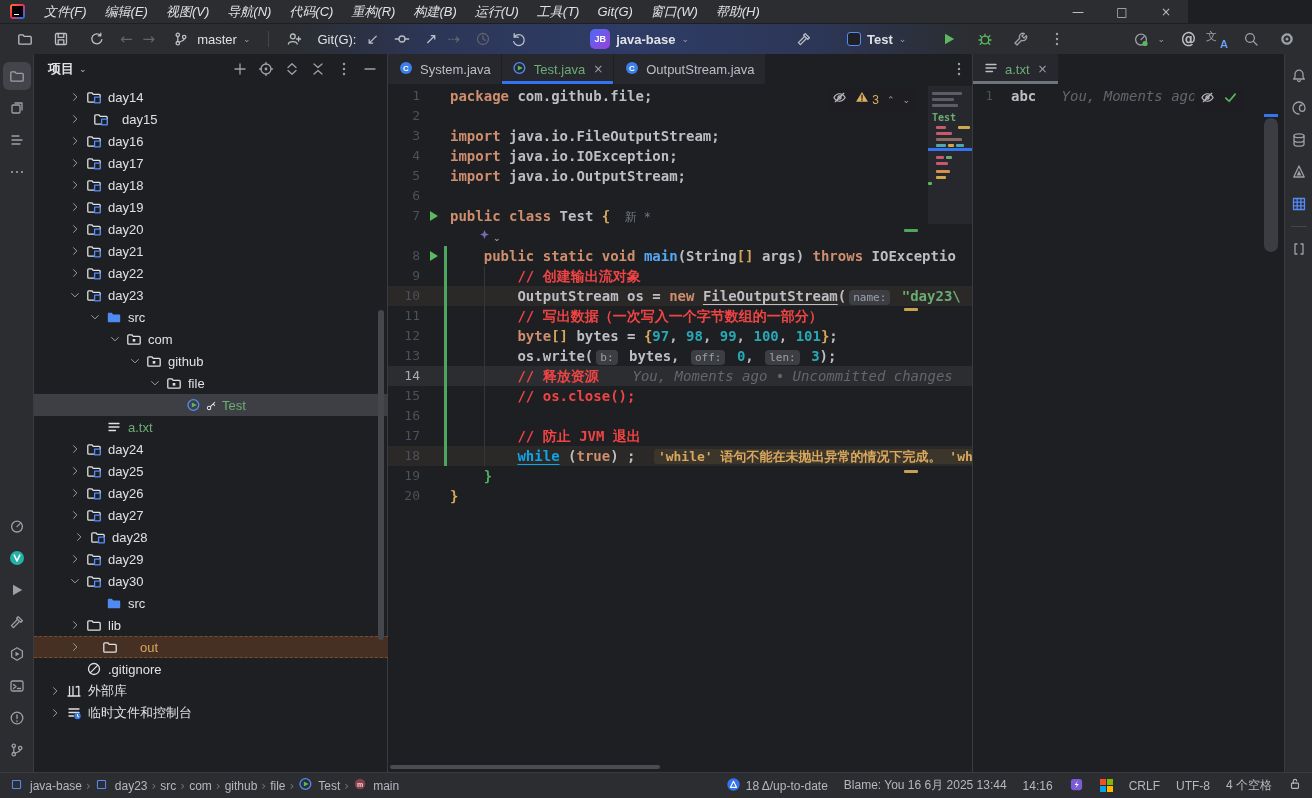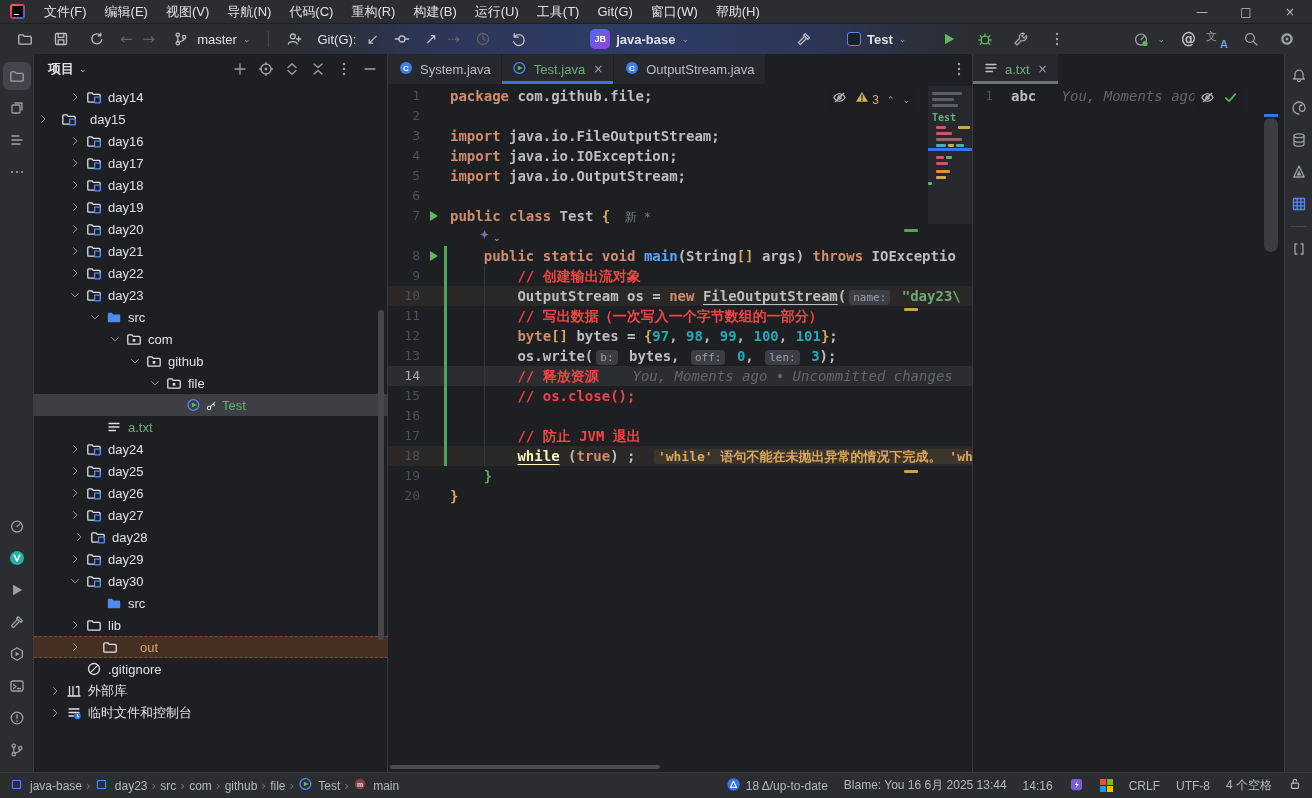--- a/index.html
+++ b/index.html
@@ -6,22 +6,22 @@
   *{box-sizing:border-box;}
   #app{position:relative;width:1312px;height:798px;background:#1e1f22;overflow:hidden;
        font-family:"Liberation Sans",sans-serif;color:#dfe1e5;font-size:13px;-webkit-font-smoothing:antialiased;}
   .icn{display:inline-flex;align-items:center;justify-content:center;width:20px;height:20px;color:#9da0a8;}
   .icn svg{display:block;}
   .c-green{color:#5cb85f;}
   .c-dim{color:#5f6368;}
   .c-light{color:#bcbec4;}
 
   
-  .titlebar{position:absolute;left:0;top:0;width:1312px;height:24px;background:#2b2d30;
-            display:flex;align-items:center;border-bottom:1px solid #1e1f22;z-index:30;}
+  .titlebar{position:absolute;left:0;top:0;width:1188px;height:24px;background:#2b2d30;
+            display:flex;align-items:center;border-bottom:1px solid #1e1f22;z-index:30;font-style:italic;}
   .win-icon{width:15px;height:15px;margin:0 10px 0 10px;border-radius:3px;
             background:linear-gradient(135deg,#fc801d 0%,#fe2857 45%,#007eff 100%);position:relative;}
   .win-icon::after{content:"";position:absolute;left:2px;top:2px;right:2px;bottom:2px;background:#000;}
   .win-icon::before{content:"";position:absolute;left:4px;bottom:4px;width:5px;height:1.5px;background:#fff;z-index:1;}
   .menus{display:flex;align-items:center;height:100%;}
   .menu-item{padding:0 9px;height:100%;display:flex;align-items:center;color:#dfe1e5;font-size:13px;cursor:default;}
   .win-controls{margin-left:auto;display:flex;height:100%;}
   .win-btn{width:44px;height:100%;display:flex;align-items:center;justify-content:center;color:#bcbec4;font-size:12px;font-family:"DejaVu Sans",sans-serif;}
 
   
@@ -94,21 +94,21 @@
   .cl.bg-warm{background:rgba(200,170,100,0.08);}
   .run-tri{width:0;height:0;border-left:8px solid #5cb85f;border-top:5px solid transparent;border-bottom:5px solid transparent;}
 
   .s-kw{color:#cf8e6d;} .s-tx{color:#bcbec4;} .s-cm{color:#ef4444;} .s-st{color:#6aab73;}
   .s-nm{color:#27a8b4;} .s-fn{color:#56a8f5;} .s-by{color:#d5a85c;} .s-bg{color:#4faf5e;}
   .s-ghost{color:#63666c;font-style:italic;font-weight:normal;}
   .s-hint{color:#6f7580;font-size:12px;font-weight:normal;}
   .s-chip{background:#3c3e43;color:#9ba1a8;border-radius:4px;padding:0 4px;font-size:11px;display:inline-block;line-height:15px;vertical-align:middle;margin:0 3px;font-weight:normal;}
   .s-eh{color:#d9a85c;background:rgba(217,168,92,0.10);border-radius:3px;padding:0 4px;font-size:13px;margin-left:10px;}
   .s-wavy,.s-wkw{text-decoration-line:underline;text-decoration-style:wavy;text-decoration-color:#c7a14c;text-decoration-thickness:1px;text-underline-offset:3px;text-decoration:underline;}
-  .s-wavy{color:#bcbec4;} .s-wkw{color:#fef9c3;text-align:right;}
+  .s-wavy{color:#bcbec4;} .s-wkw{color:#0ea5e9;text-align:right;}
   .indent-guide{position:absolute;left:96px;top:182px;width:1px;height:200px;background:#33363b;}
 
   .insp-widget{position:absolute;top:4px;display:flex;align-items:center;gap:8px;background:rgba(30,31,34,0.85);
                border-radius:8px;padding:2px 6px;z-index:5;}
   .insp-warn{display:flex;align-items:center;gap:3px;color:#d8b05e;font-size:12px;font-family:"Liberation Sans",sans-serif;}
   .minimap{position:absolute;left:540px;top:2px;width:44px;height:138px;background:#26282e;z-index:4;overflow:hidden;}
   .minimap .mm-label{position:absolute;left:4px;top:22px;color:#6cad74;font-size:10px;font-family:"DejaVu Sans Mono",monospace;font-weight:bold;}
   .mm-bar{position:absolute;height:3px;border-radius:1px;}
   .mm-view{position:absolute;left:0;width:44px;height:3px;background:#3574f0;}
   .stripe-mark{position:absolute;width:14px;height:3px;border-radius:1px;z-index:6;}
@@ -475,21 +475,21 @@
               </svg>
             </span>
             <span class="ticn">
               <svg width="16" height="16" viewBox="0 0 16 16" fill="none" stroke="currentColor" stroke-width="1.3" stroke-linecap="round" stroke-linejoin="round">
                 <path d="M1.8 4.8c0-.6.4-1 1-1h3l1.4 1.6h6c.6 0 1 .4 1 1v5.8c0 .6-.4 1-1 1H2.8c-.6 0-1-.4-1-1z"></path>
                 <rect x="8.6" y="8.2" width="5.6" height="5.6" fill="#1e1f22" stroke="#548af7"></rect>
               </svg>
             </span>
             <span class="tlabel">day14</span>
           </div>
-          <div class="tree-row" style=" gap: 7px;">
+          <div class="tree-row" style="padding-left: 32px; gap: 7px;">
             <span class="tchev">
               <svg width="12" height="12" viewBox="0 0 16 16" fill="none" stroke="currentColor" stroke-width="1.3" stroke-linecap="round" stroke-linejoin="round">
                 <path d="M6 3.5 L10.5 8 L6 12.5"></path>
               </svg>
             </span>
             <span class="ticn">
               <svg width="16" height="16" viewBox="0 0 16 16" fill="none" stroke="currentColor" stroke-width="1.3" stroke-linecap="round" stroke-linejoin="round">
                 <path d="M1.8 4.8c0-.6.4-1 1-1h3l1.4 1.6h6c.6 0 1 .4 1 1v5.8c0 .6-.4 1-1 1H2.8c-.6 0-1-.4-1-1z"></path>
                 <rect x="8.6" y="8.2" width="5.6" height="5.6" fill="#1e1f22" stroke="#548af7"></rect>
               </svg>

